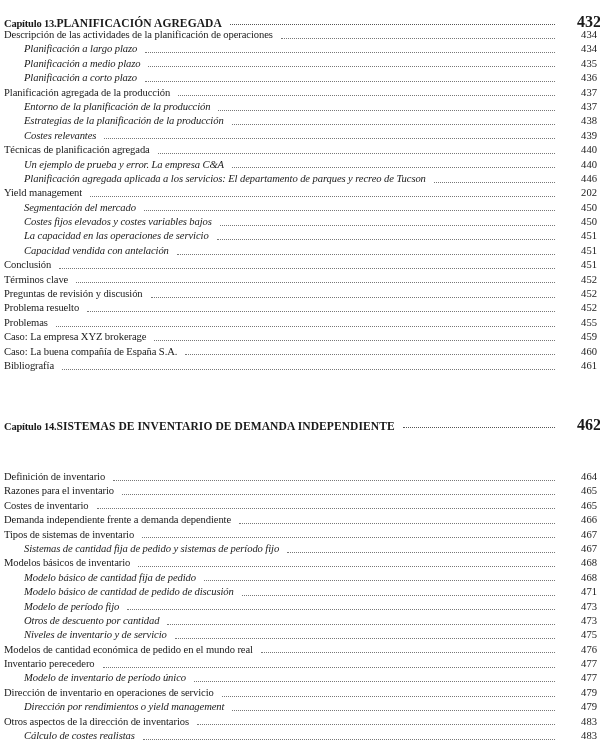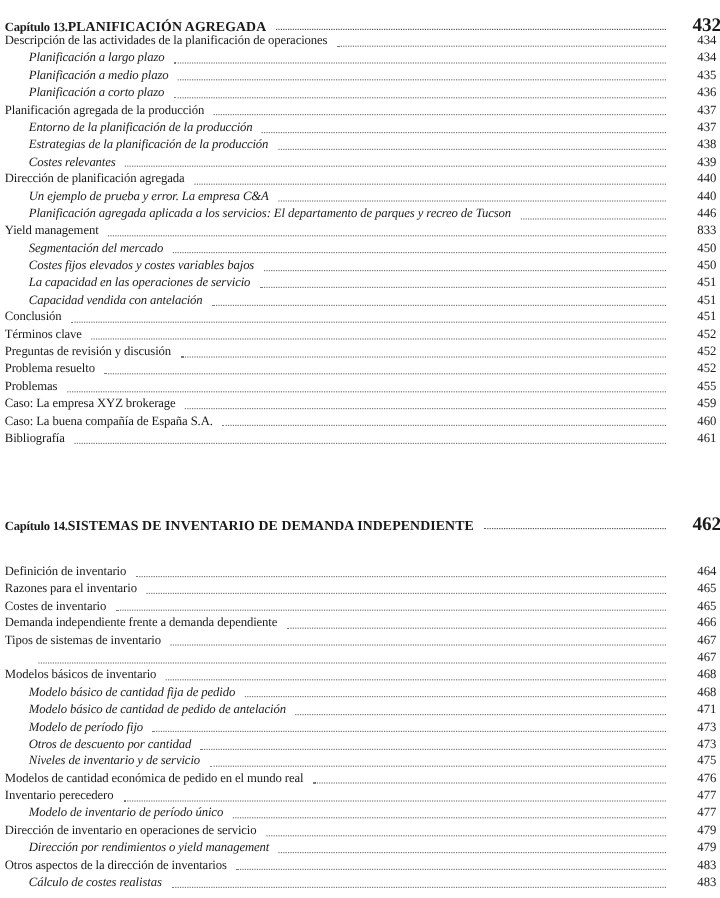--- a/index.html
+++ b/index.html
@@ -74,38 +74,38 @@
         <span class="txt">Estrategias de la planificación de la producción</span>
         <span class="leader"></span>
         <span class="pg">438</span>
       </div>
       <div class="entry l2">
         <span class="txt">Costes relevantes</span>
         <span class="leader"></span>
         <span class="pg">439</span>
       </div>
       <div class="entry l1">
-        <span class="txt">Dirección de planificación agregada</span>
+        <span class="txt">Técnicas de planificación agregada</span>
         <span class="leader"></span>
         <span class="pg">440</span>
       </div>
       <div class="entry l2">
         <span class="txt">Un ejemplo de prueba y error. La empresa C&amp;A</span>
         <span class="leader"></span>
         <span class="pg">440</span>
       </div>
       <div class="entry l2">
         <span class="txt">Planificación agregada aplicada a los servicios: El departamento de parques y recreo de Tucson</span>
         <span class="leader"></span>
         <span class="pg">446</span>
       </div>
       <div class="entry l1">
         <span class="txt">Yield management</span>
         <span class="leader"></span>
-        <span class="pg">833</span>
+        <span class="pg">202</span>
       </div>
       <div class="entry l2">
         <span class="txt">Segmentación del mercado</span>
         <span class="leader"></span>
         <span class="pg">450</span>
       </div>
       <div class="entry l2">
         <span class="txt">Costes fijos elevados y costes variables bajos</span>
         <span class="leader"></span>
         <span class="pg">450</span>
@@ -155,21 +155,21 @@
         <span class="leader"></span>
         <span class="pg">460</span>
       </div>
       <div class="entry l1">
         <span class="txt">Bibliografía</span>
         <span class="leader"></span>
         <span class="pg">461</span>
       </div>
     </div>
 
-  <div class="chapter" style="top:429px;">
+  <div class="chapter" style="top:416px;">
     <span class="ch-num">Capítulo 14.</span>
     <span class="ch-title">SISTEMAS DE INVENTARIO DE DEMANDA INDEPENDIENTE</span>
     <span class="leader"></span>
     <span class="pg">462</span>
   </div>
   <div class="entries" id="ch1-entries" style="top:457px;margin-top:13px;">
       <div class="entry l1">
         <span class="txt">Definición de inventario</span>
         <span class="leader"></span>
         <span class="pg">464</span>
@@ -188,35 +188,36 @@
         <span class="txt">Demanda independiente frente a demanda dependiente</span>
         <span class="leader"></span>
         <span class="pg">466</span>
       </div>
       <div class="entry l1">
         <span class="txt">Tipos de sistemas de inventario</span>
         <span class="leader"></span>
         <span class="pg">467</span>
       </div>
       <div class="entry l2">
+        <span class="txt">Sistemas de cantidad fija de pedido y sistemas de período fijo</span>
         <span class="leader"></span>
         <span class="pg">467</span>
       </div>
       <div class="entry l1">
         <span class="txt">Modelos básicos de inventario</span>
         <span class="leader"></span>
         <span class="pg">468</span>
       </div>
       <div class="entry l2">
         <span class="txt">Modelo básico de cantidad fija de pedido</span>
         <span class="leader"></span>
         <span class="pg">468</span>
       </div>
       <div class="entry l2">
-        <span class="txt">Modelo básico de cantidad de pedido de antelación</span>
+        <span class="txt">Modelo básico de cantidad de pedido de discusión</span>
         <span class="leader"></span>
         <span class="pg">471</span>
       </div>
       <div class="entry l2">
         <span class="txt">Modelo de período fijo</span>
         <span class="leader"></span>
         <span class="pg">473</span>
       </div>
       <div class="entry l2">
         <span class="txt">Otros de descuento por cantidad</span>

